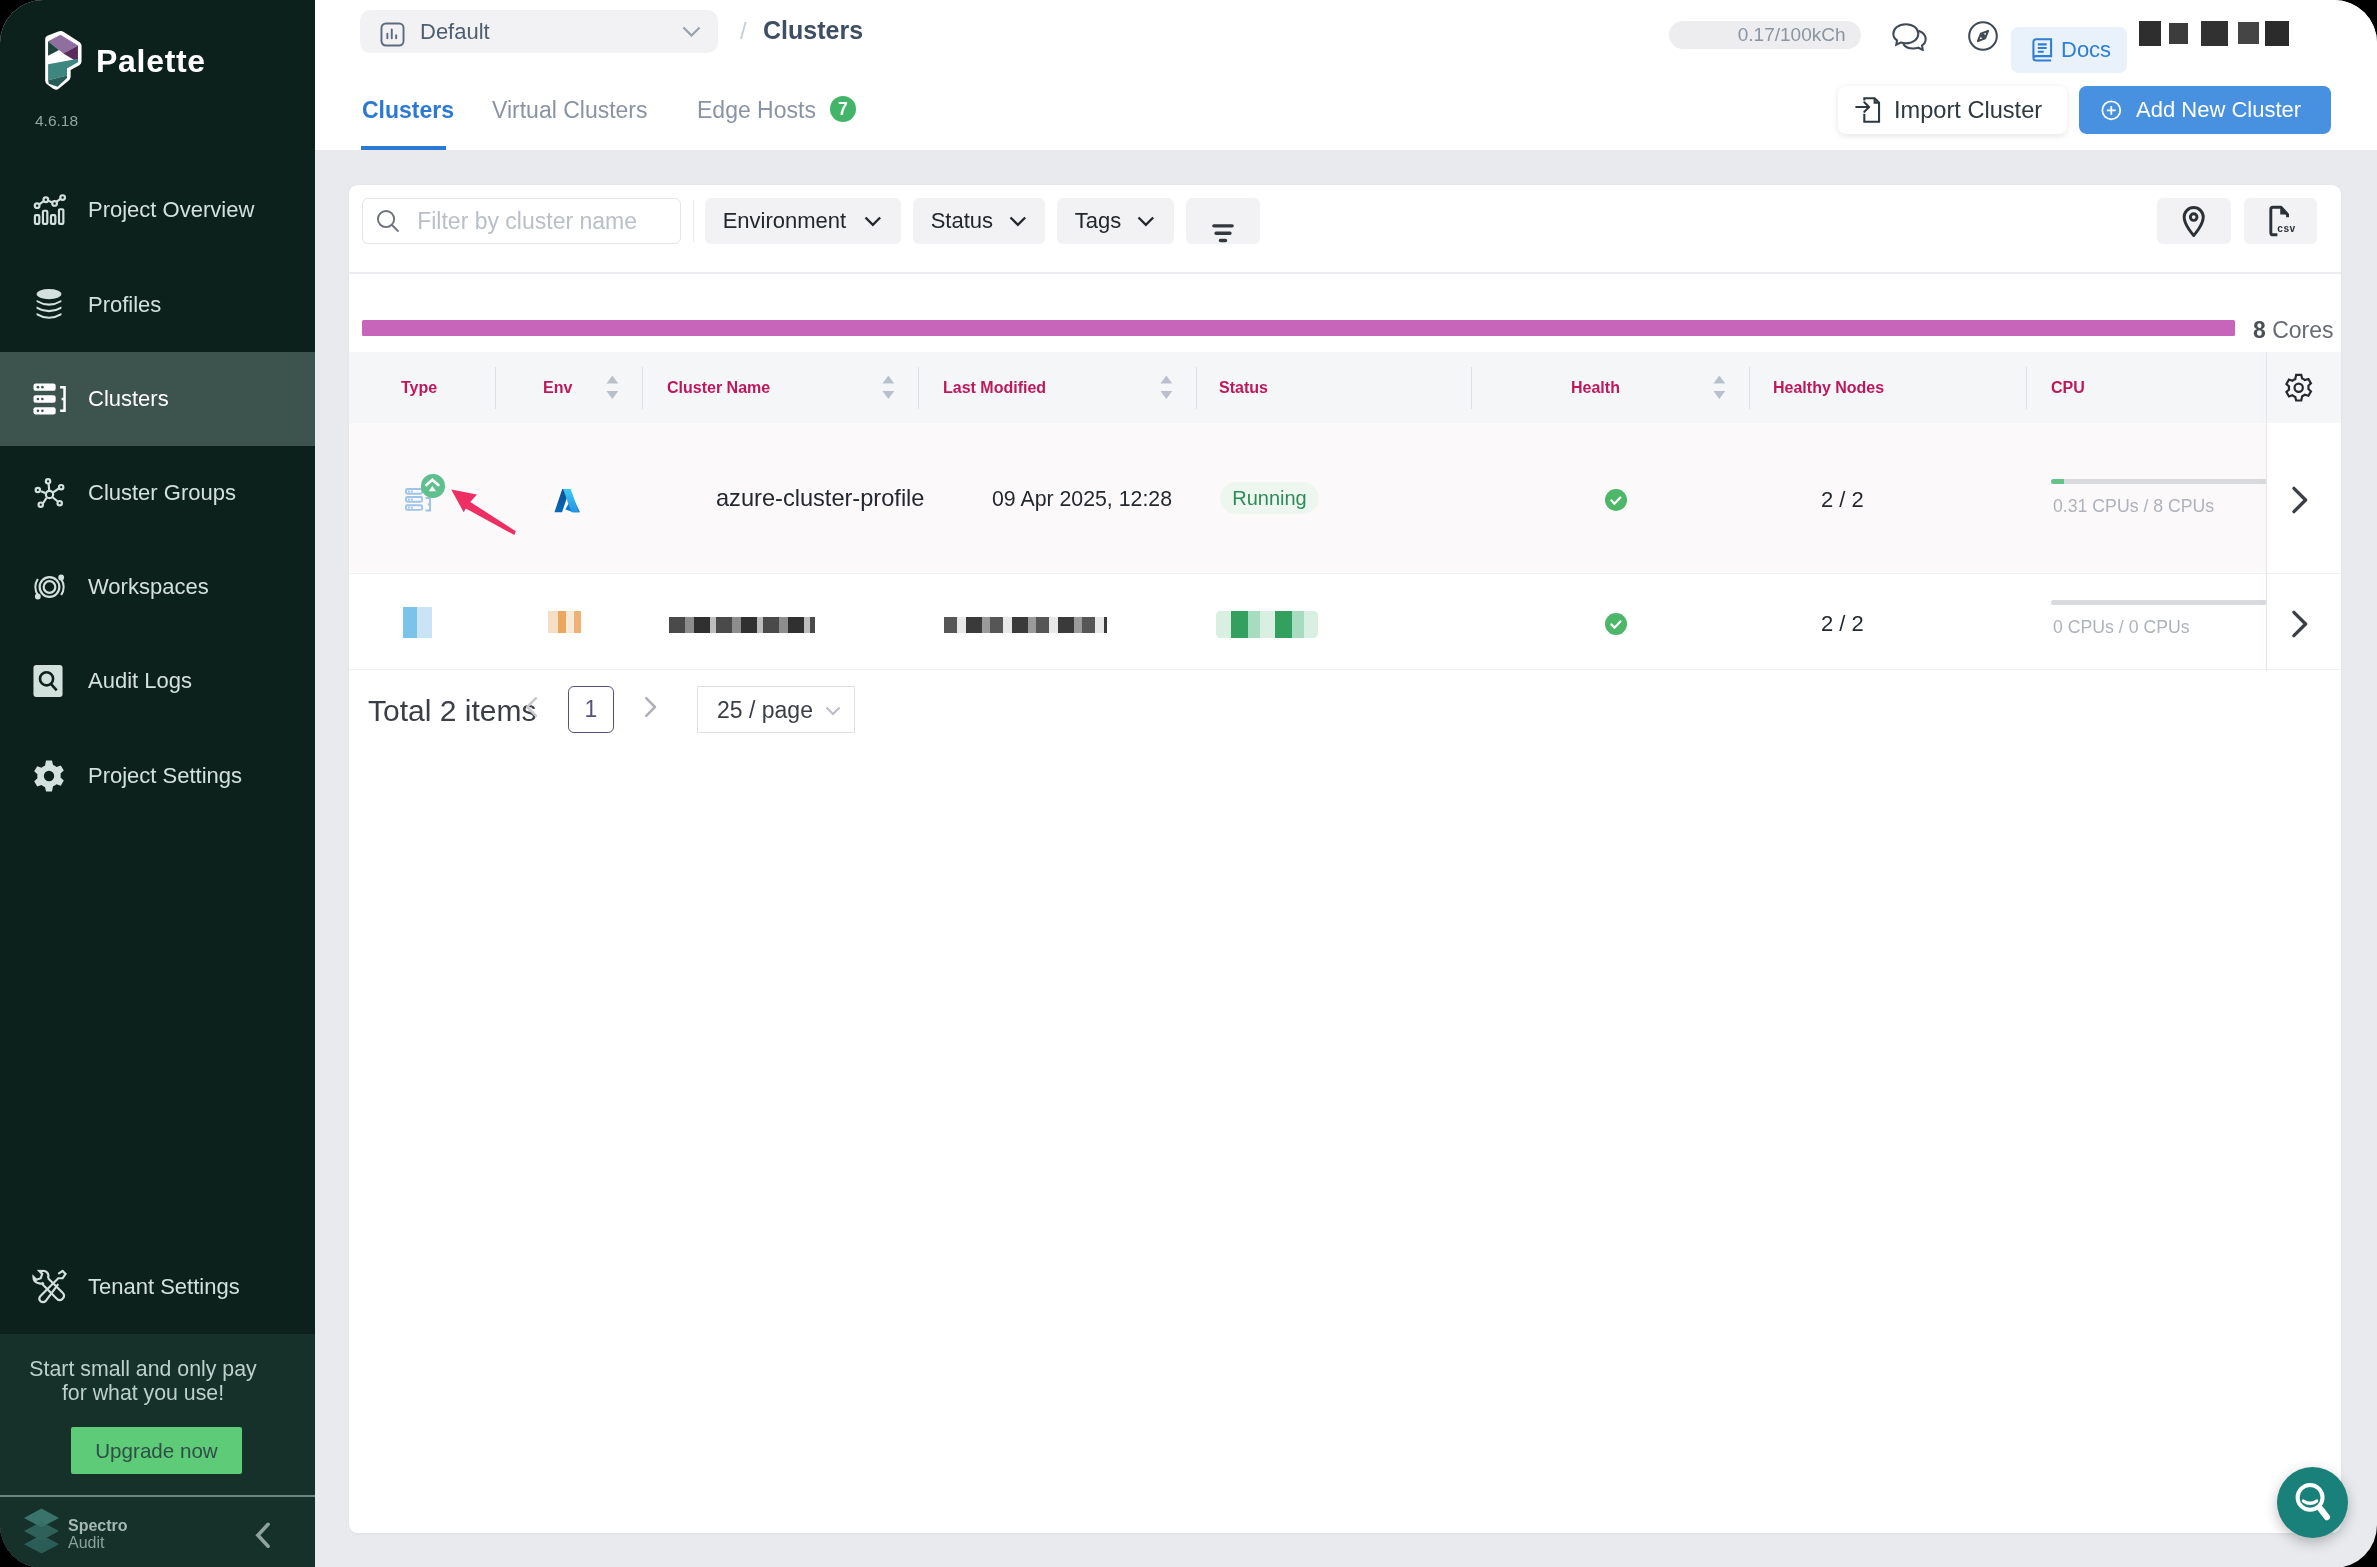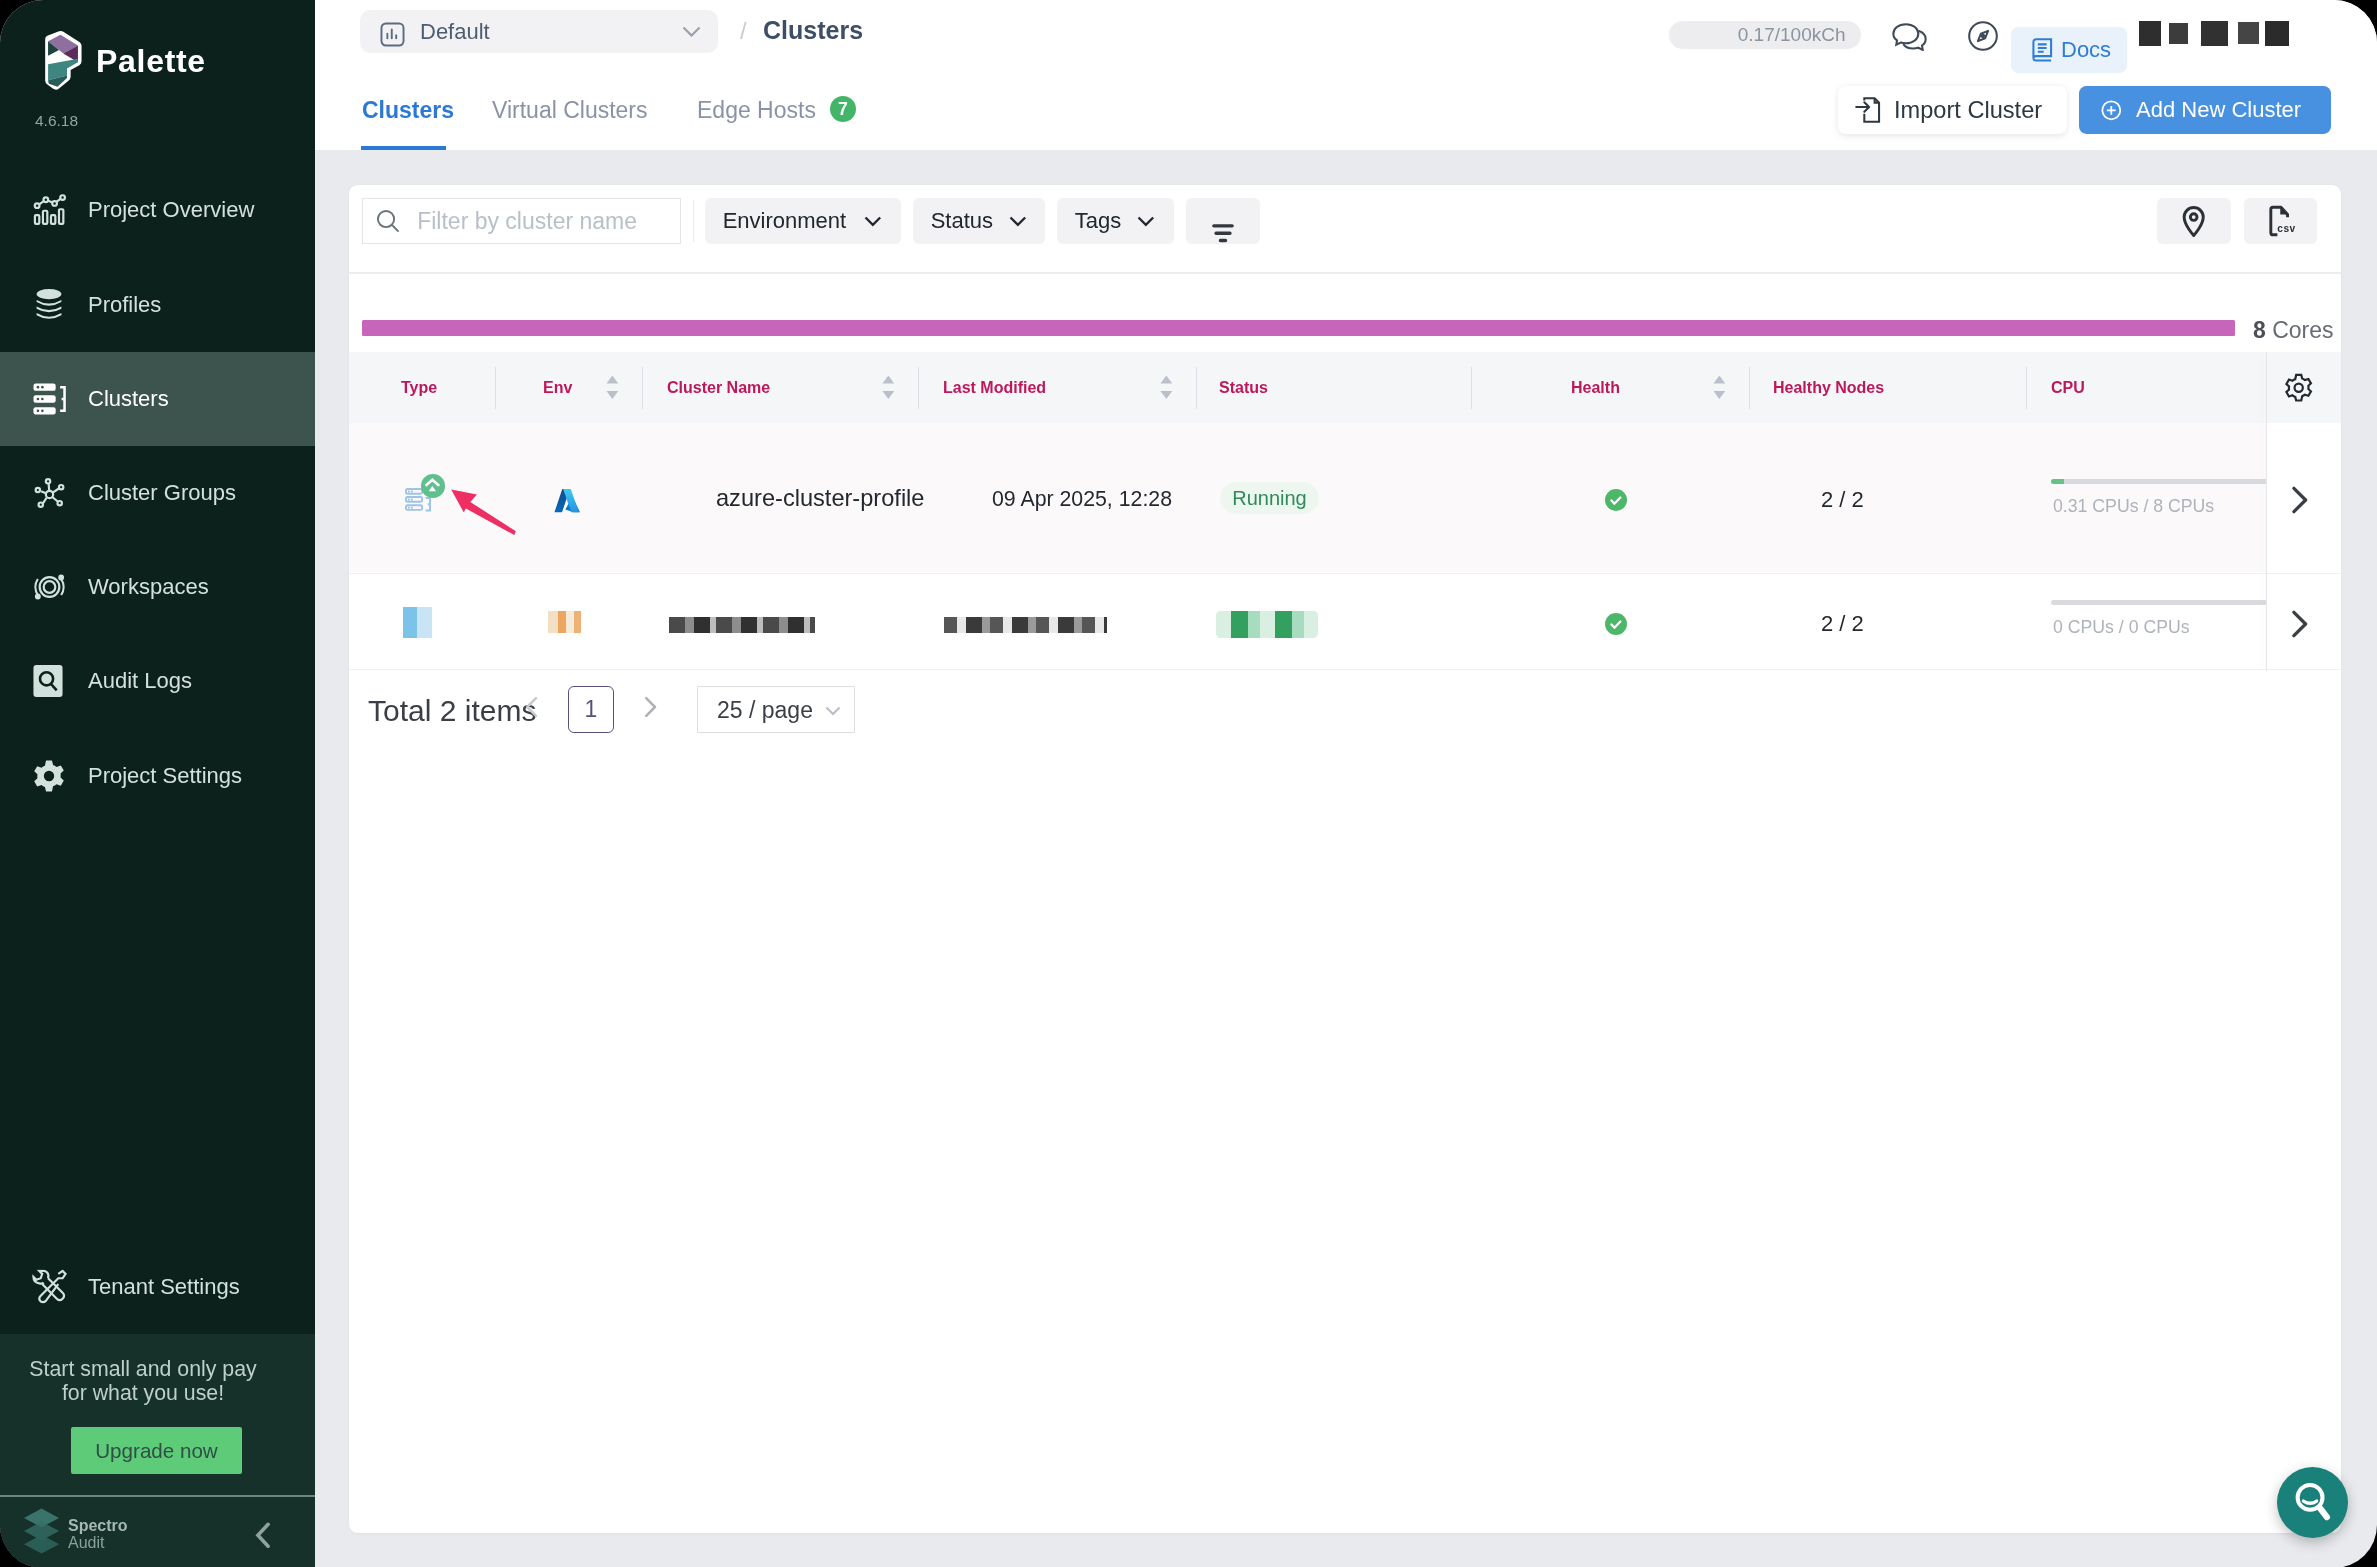--- a/index.html
+++ b/index.html
@@ -37,21 +37,21 @@
 .nav-icon { position:absolute; left:32px; top:50%; transform:translateY(-50%); }
 .upsell { position:absolute; left:0; top:1334px; width:315px; height:233px; background:#15312a; }
 .upsell .l1 { position:absolute; left:0; width:286px; text-align:center; font-size:21.3px; color:#bdd0cb; }
 .upgrade { position:absolute; left:71px; top:93px; width:171px; height:47px; background:#5ecb78; border-radius:2px; color:#2f4f46; font-size:20.6px; font-weight:500; text-align:center; line-height:47px; }
 .sb-divider { position:absolute; left:0; top:161px; width:315px; height:1.5px; background:rgba(220,235,230,0.45); }
 .spectro-name { position:absolute; left:68px; font-size:16px; font-weight:bold; color:#a5b8b2; }
 .spectro-cloud { position:absolute; left:68px; font-size:16px; color:#8aa09a; }
 
 
 .card { position:absolute; left:349px; top:185px; width:1992px; height:1348px; background:#fff; border-radius:8.8px; box-shadow:0 0.7px 2.9px rgba(0,0,0,0.04); }
-.search { position:absolute; left:13.2px; top:12.5px; width:319px; height:46px; border:1.5px solid #e4e5e9; border-radius:0; }
+.search { position:absolute; left:13.2px; top:12.5px; width:319px; height:46px; border:1.5px solid #e4e5e9; border-radius:6px; }
 .search span { position:absolute; left:54px; top:50%; transform:translateY(-50%); font-size:23px; color:#b9bfc8; }
 .vsep { position:absolute; left:344px; top:14.7px; width:0.7px; height:42px; background:#e9e9ed; }
 .fbtn { position:absolute; top:12.5px; height:46px; background:#f2f2f4; border-radius:5.9px; font-size:22px; color:#22272e; }
 .fbtn .t { position:absolute; left:17.7px; top:50%; transform:translateY(-50%); }
 .hsep { position:absolute; left:0; top:87px; width:1992px; height:1.5px; background:#ededf1; }
 .corebar { position:absolute; left:12.5px; top:135px; width:1873px; height:16px; background:#c765bb; border-radius:1.5px; }
 .corelabel { position:absolute; left:1904px; top:132px; font-size:23px; color:#666b74; }
 .corelabel b { color:#4a4f58; }
 .thead { position:absolute; left:0; top:167px; width:1992px; height:71px; background:#f5f6f8; }
 .th { position:absolute; top:50%; transform:translateY(-50%); font-size:16px; font-weight:bold; color:#be185d; white-space:nowrap; }

